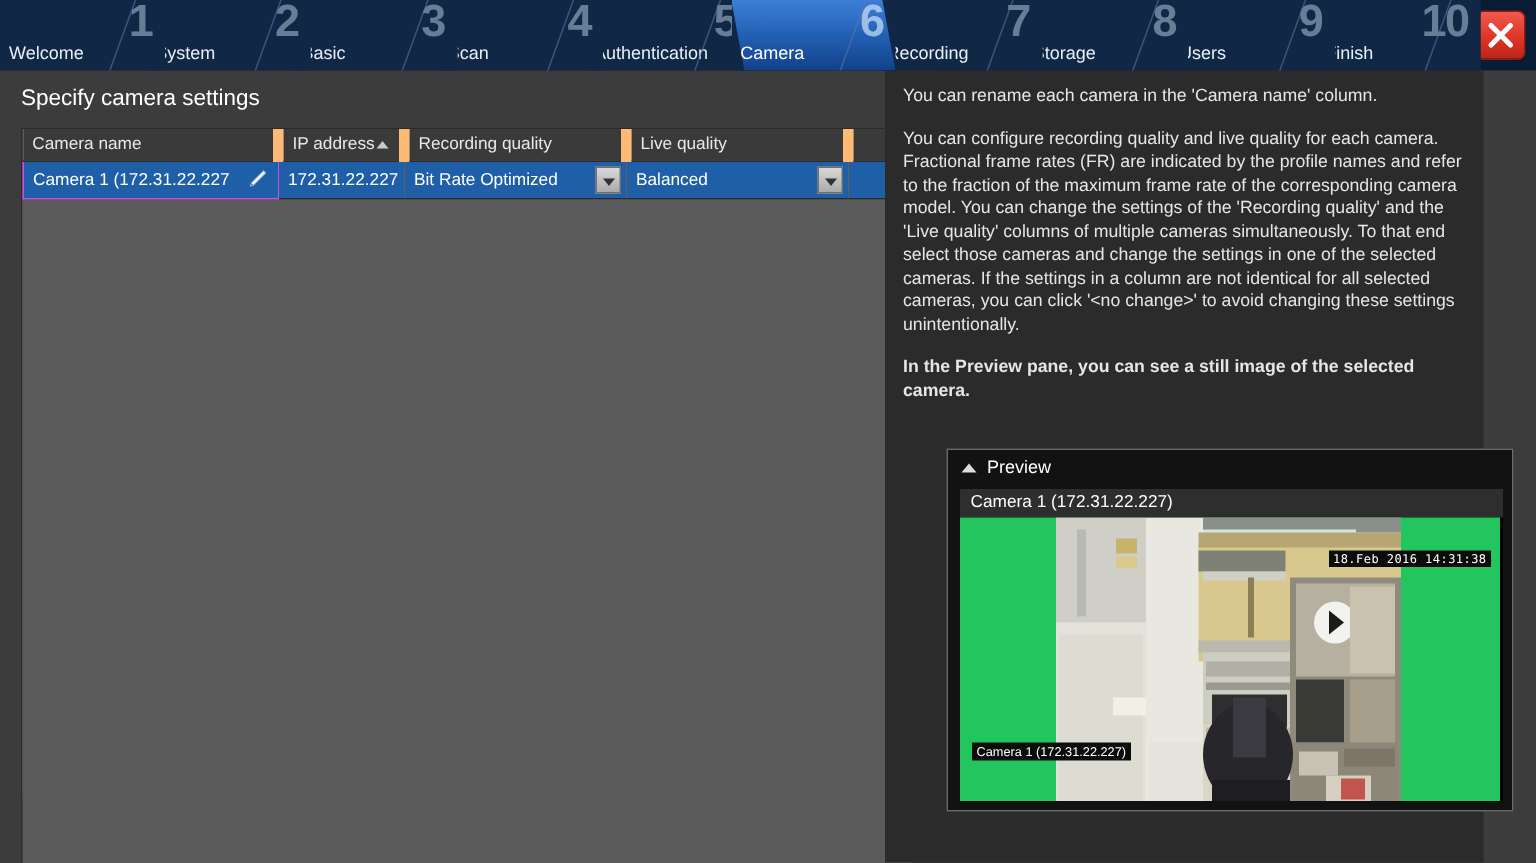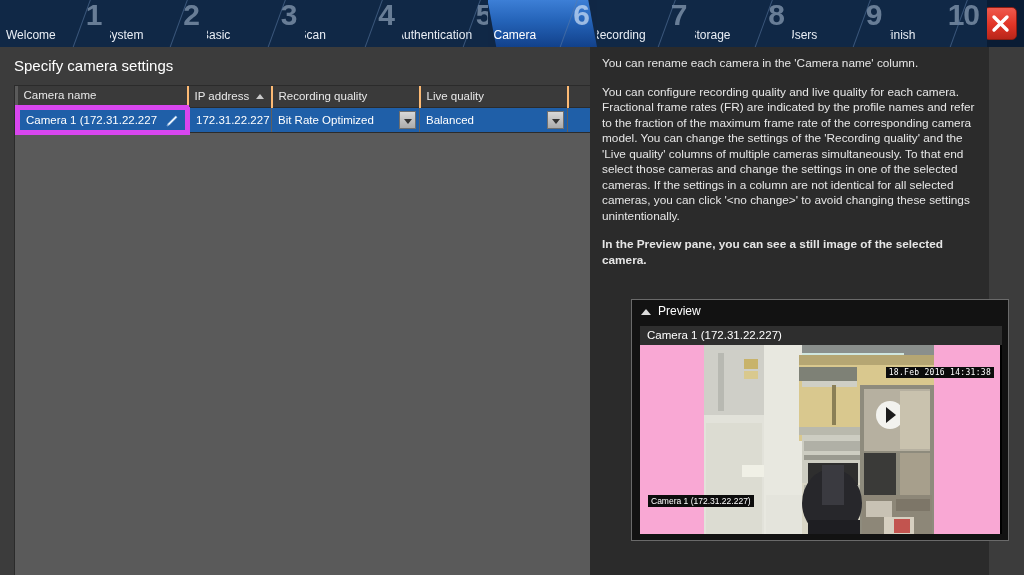--- a/index.html
+++ b/index.html
@@ -82,21 +82,21 @@
     background: #5a5a5a;
     border: 1px solid #2b2b2b;
   }
   .tbl { width: 100%; border-collapse: collapse; table-layout: fixed; }
   .tbl th {
     height: 21px;
     background: #3a3a3a;
     color: #e8e8e8;
     font-size: 11.5px; font-weight: normal;
     text-align: left; padding: 0 6px;
-    border-right: 2px solid #fdba74;
+    border-right: 7px solid #fdba74;
     border-bottom: 1px solid #2b2b2b;
     position: relative;
   }
   .sort-asc {
     position: absolute; right: 7px; top: 8px;
     width: 0; height: 0;
     border-left: 4px solid transparent;
     border-right: 4px solid transparent;
     border-bottom: 5px solid #c9c9c9;
   }
@@ -110,21 +110,21 @@
     background: #3a3a3a;
     position: relative;
     white-space: nowrap; overflow: hidden;
   }
   tr.selected td {
     background: #1f5fa8;
     color: #ffffff;
   }
   td.cell-namesel {
     background: #1a4f8f;
-    border: 5px solid #d946ef;
+    border: 1px solid #d946ef;
   }
   .pencil-icon { position: absolute; right: 6px; top: 4px; }
   .dd-btn {
     position: absolute; right: 3px; top: 3px;
     width: 17px; height: 18px;
     background: linear-gradient(180deg, #d8d8d8 0%, #ababab 100%);
     border: 1px solid #6f6f6f;
     cursor: pointer;
   }
   .dd-btn:after {
@@ -181,21 +181,21 @@
     position: relative; height: 19px;
     background: #2e2e2e;
   }
   .cam-title {
     position: absolute; left: 7px; top: 3px;
     font-size: 11.5px; color: #ffffff;
   }
   .video-frame {
     position: absolute; left: 0; top: 19px;
     width: 360px; height: 189px;
-    background: #f9a8d4; overflow: hidden;
+    background: #22c55e; overflow: hidden;
   }
   .video-img {
     position: absolute; left: 64px; top: 0;
     width: 230px; height: 189px;
     overflow: hidden;
     background: #b9b9ab;
   }
   .ts-overlay {
     position: absolute; right: 6px; top: 22px;
     background: #0c0c0c;

